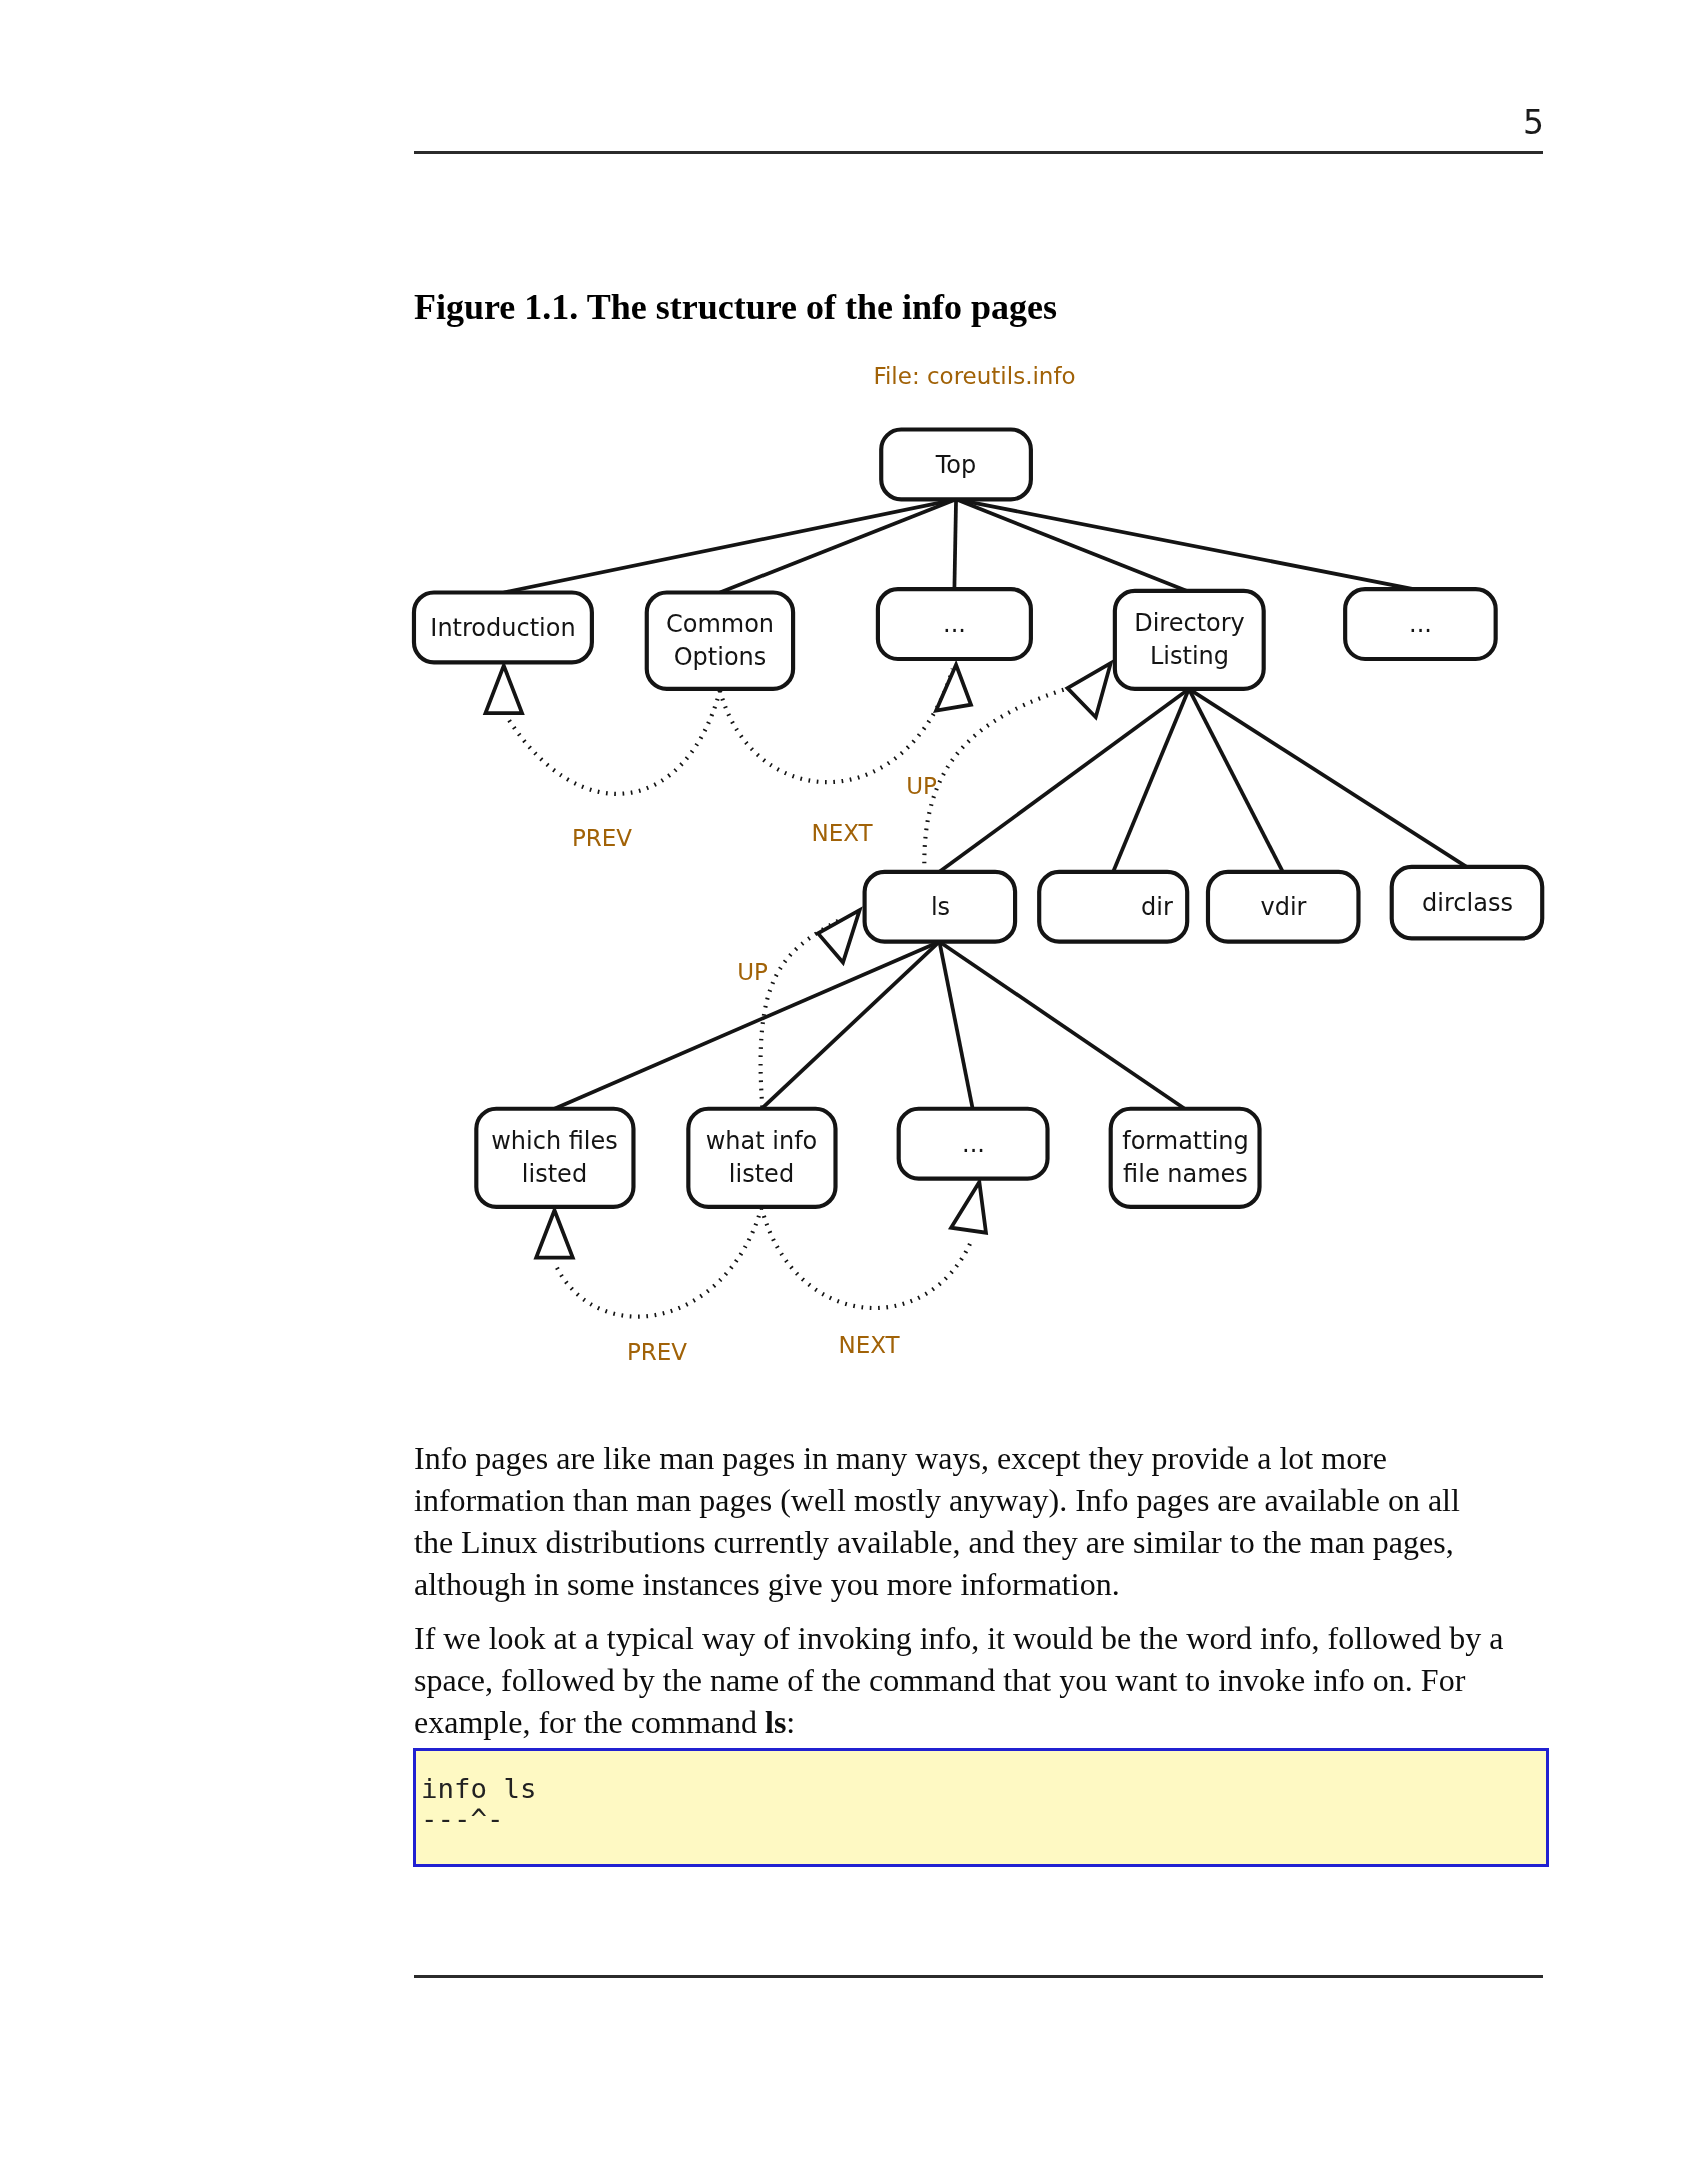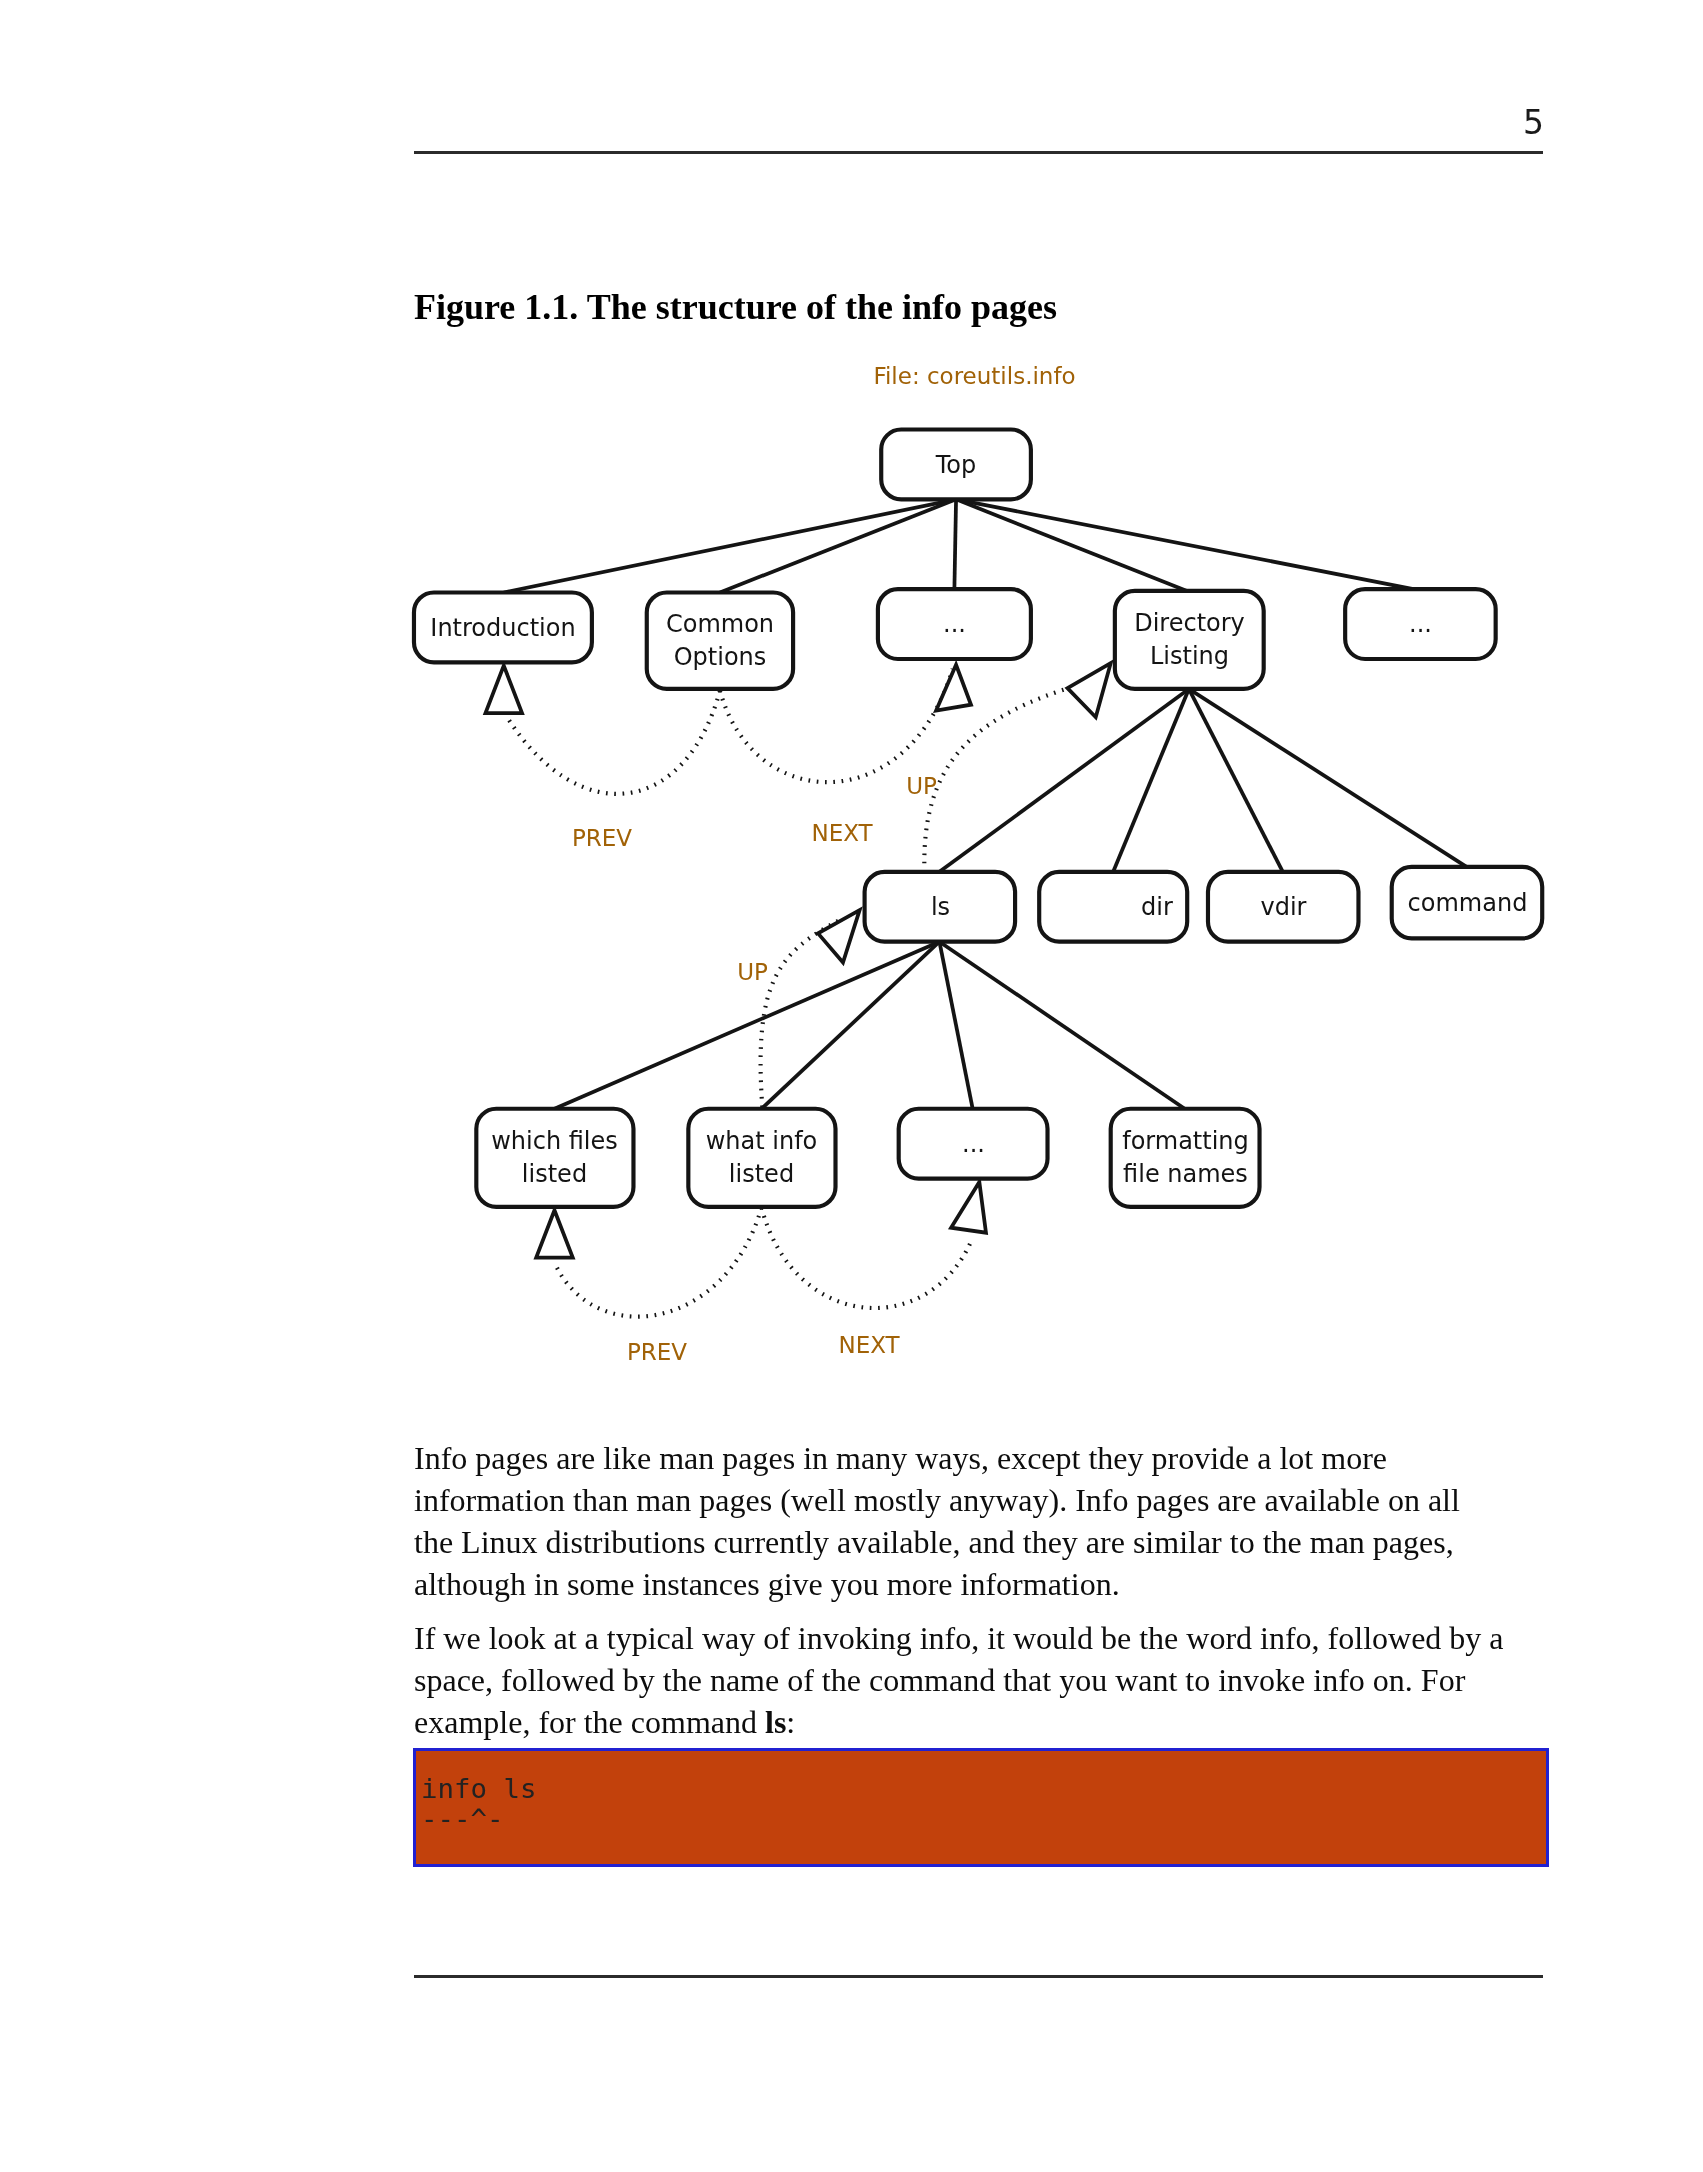--- a/index.html
+++ b/index.html
@@ -18,21 +18,21 @@
   .node-label{position:absolute;display:flex;align-items:center;justify-content:center;
               text-align:center;font-family:"DejaVu Sans", sans-serif;font-size:24px;
               color:#141414;white-space:pre-line;line-height:33px;}
   .edge-label{position:absolute;text-align:center;font-family:"DejaVu Sans", sans-serif;
               font-size:23px;color:#a16207;}
   
   .para{left:414px;width:1138px;font-size:32px;line-height:42px;white-space:pre-line;}
   #paragraph-1{top:1437px;}
   #paragraph-2{top:1617px;}
   .bold{font-weight:bold;}
-  #code-block{left:413px;top:1748px;width:1125px;height:90px;background:#c2410c;
+  #code-block{left:413px;top:1748px;width:1125px;height:90px;background:#fef9c3;
               border:3.3px solid #2121d1;padding:23px 0 0 5px;
               font-family:"DejaVu Sans Mono", monospace;font-size:27.4px;line-height:30px;
               color:#222;white-space:pre;}
 </style>
 </head>
 <body>
 
 <div id="page">
 
   <div id="page-number" class="abs">5</div>
@@ -106,21 +106,21 @@
     <div class="node-label" style="left:15px;top:235px;width:178px;height:70px;">Introduction</div>
     <div class="node-label" style="left:248px;top:235px;width:146px;height:96px;">Common
 Options</div>
     <div class="node-label" style="left:479px;top:231px;width:153px;height:70px;">...</div>
     <div class="node-label" style="left:716px;top:233px;width:149px;height:98px;">Directory
 Listing</div>
     <div class="node-label" style="left:946px;top:231px;width:151px;height:70px;">...</div>
     <div class="node-label" style="left:466px;top:514px;width:151px;height:70px;">ls</div>
     <div class="node-label" style="left:640px;top:514px;width:148px;height:70px;margin-left:44px;">dir</div>
     <div class="node-label" style="left:809px;top:514px;width:151px;height:70px;">vdir</div>
-    <div class="node-label" style="left:993px;top:509px;width:151px;height:72px;">command</div>
+    <div class="node-label" style="left:993px;top:509px;width:151px;height:72px;">dirclass</div>
     <div class="node-label" style="left:77px;top:751px;width:157px;height:98px;">which files
 listed</div>
     <div class="node-label" style="left:289px;top:751px;width:147px;height:98px;">what info
 listed</div>
     <div class="node-label" style="left:500px;top:751px;width:149px;height:70px;">...</div>
     <div class="node-label" style="left:712px;top:751px;width:149px;height:98px;">formatting
 file names</div>
   </div>
 
   <p id="paragraph-1" class="abs para" style="margin:0;">Info pages are like man pages in many ways, except they provide a lot more

